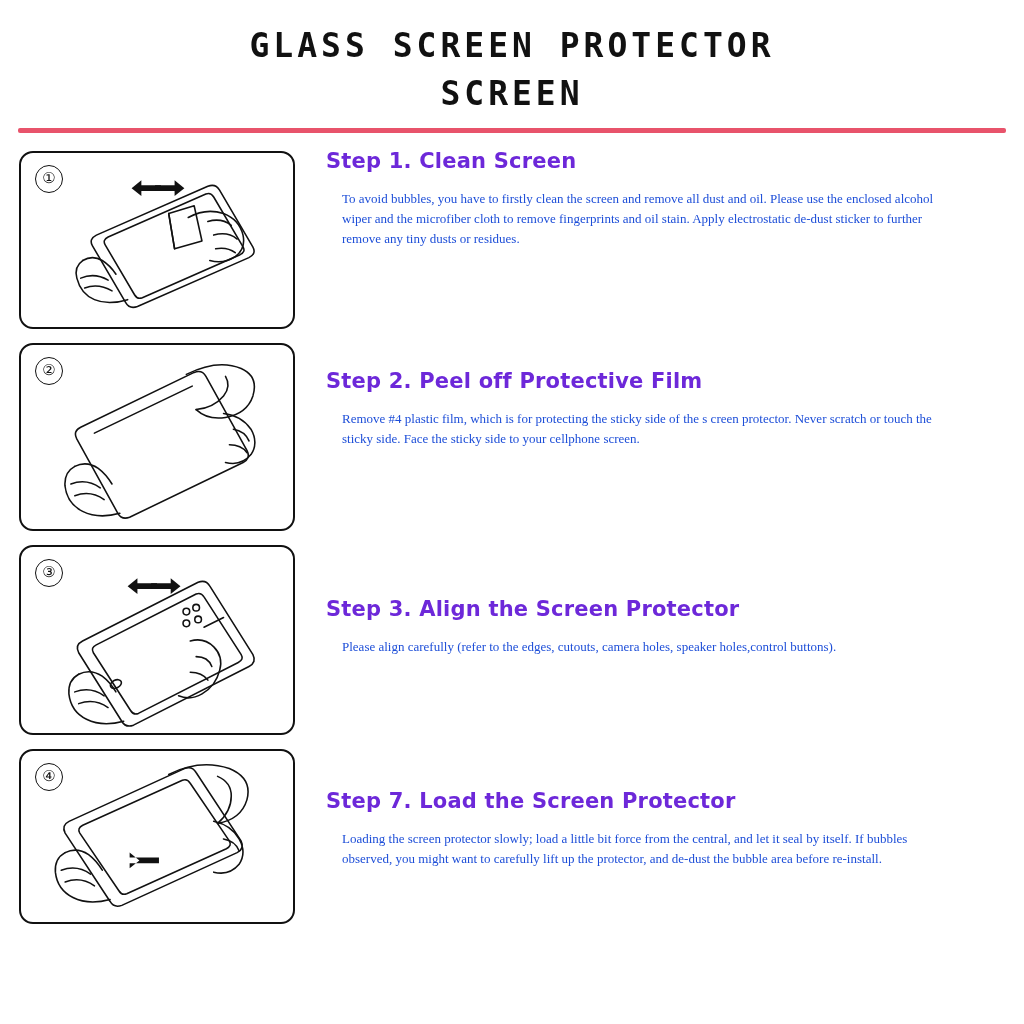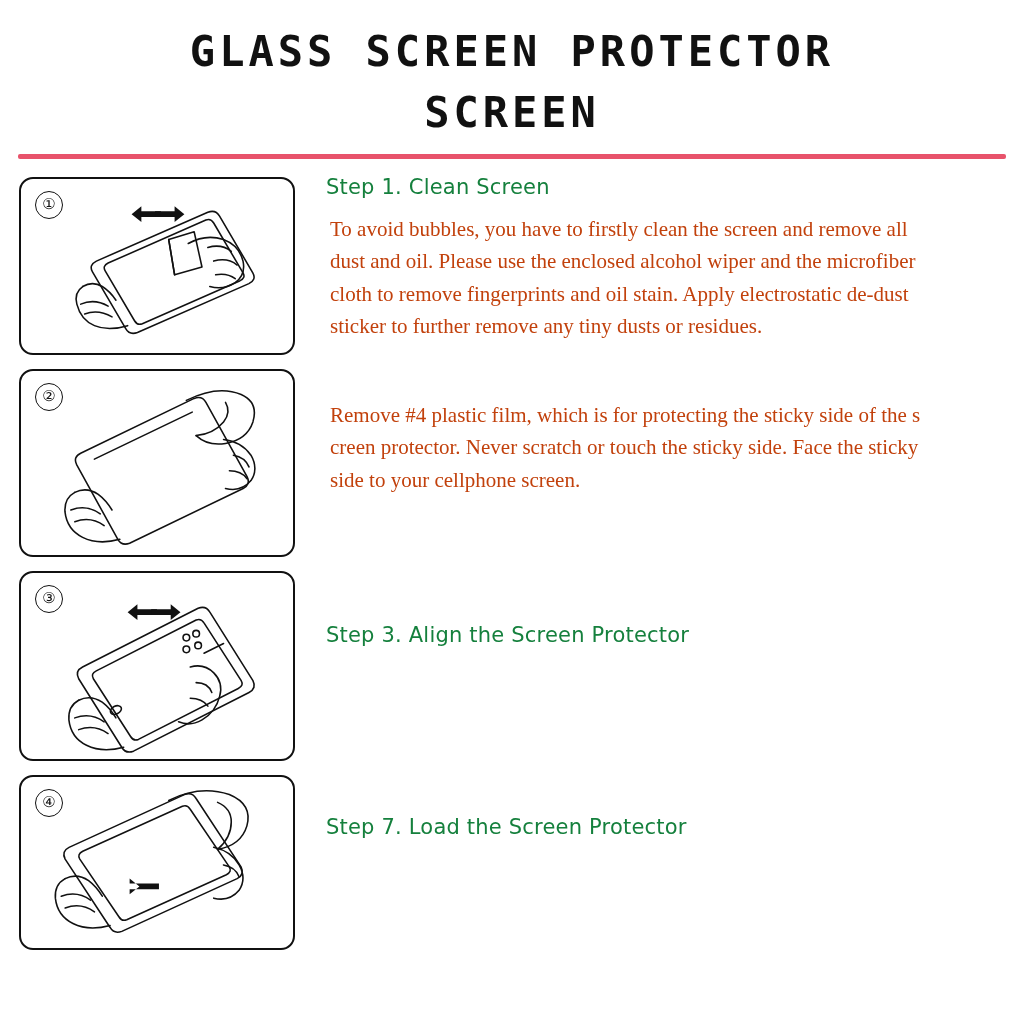--- a/index.html
+++ b/index.html
@@ -17,21 +17,21 @@
   }
 
   
   .header {
     padding-top: 22px;
     text-align: center;
   }
   .title-line {
     font-family: "DejaVu Sans Mono", monospace;
     font-weight: bold;
-    font-size: 42px;
+    font-size: 33px;
     letter-spacing: 4px;
     line-height: 1.45;
     color: #111111;
   }
   .title-line.second {
     letter-spacing: 4px;
   }
   .rule {
     margin: 10px 18px 0 18px;
     height: 5px;
@@ -92,32 +92,32 @@
     height: 100%;
   }
 
   .txt {
     flex: 1 1 auto;
     padding-left: 30px;
     padding-top: 2px;
   }
   .step-title {
     font-family: "DejaVu Sans", sans-serif;
-    font-weight: normal;
+    font-weight: bold;
     font-size: 21px;
-    color: #15803d;
+    color: #6d28d9;
     margin: 0 0 14px 0;
     letter-spacing: 0.2px;
   }
   .step-body {
     font-family: "Liberation Serif", serif;
-    font-size: 21px;
+    font-size: 13px;
     line-height: 1.55;
-    color: #c2410c;
-    margin: 4px;
+    color: #1d4ed8;
+    margin: 16px;
     max-width: 600px;
   }
   .step-1 .txt { padding-top: 4px; }
   .step-2 .txt { padding-top: 32px; }
   .step-3 .txt { padding-top: 58px; }
   .step-4 .txt { padding-top: 46px; }
 </style>
 </head>
 <body>
 
@@ -187,20 +187,21 @@
             <path d="M54 154 Q70 148 84 158"></path>
 
             <path d="M206 70 Q224 72 234 86 Q242 100 234 112 Q224 124 208 120"></path>
             <path d="M216 86 Q228 88 232 98"></path>
             <path d="M212 102 Q224 102 230 110"></path>
           </g>
         </svg>
       </div>
     </div>
     <div class="txt">
+      <h2 class="step-title">Step 2. Peel off Protective Film</h2>
       <p class="step-body">Remove #4 plastic film, which is for protecting the sticky side of the s creen protector. Never scratch or touch the sticky side. Face the sticky side to your cellphone screen.</p>
     </div>
   </div>
 
   <div class="step step-3">
     <div class="fig">
       <div class="fig-box">
         <div class="badge">③</div>
         <svg class="fig-svg" viewBox="0 0 276 190">
           <g fill="none" stroke="#111" stroke-width="1.6" stroke-linejoin="round" stroke-linecap="round">
@@ -226,20 +227,21 @@
           </g>
           <g fill="#111">
             <path d="M108 40 L118 32 L118 37 L138 37 L138 43 L118 43 L118 48 Z"></path>
             <path d="M162 40 L152 32 L152 37 L132 37 L132 43 L152 43 L152 48 Z"></path>
           </g>
         </svg>
       </div>
     </div>
     <div class="txt">
       <h2 class="step-title">Step 3. Align the Screen Protector</h2>
+      <p class="step-body">Please align carefully (refer to the edges, cutouts, camera holes, speaker holes,control buttons).</p>
     </div>
   </div>
 
   <div class="step step-4">
     <div class="fig">
       <div class="fig-box">
         <div class="badge">④</div>
         <svg class="fig-svg" viewBox="0 0 276 175">
           <g fill="none" stroke="#111" stroke-width="1.6" stroke-linejoin="round" stroke-linecap="round">
 
@@ -258,16 +260,17 @@
             <path d="M206 90 Q218 92 222 102"></path>
           </g>
           <g fill="#111">
             <path d="M120 112 L110 104 L110 109 L140 109 L140 115 L110 115 L110 120 Z"></path>
           </g>
         </svg>
       </div>
     </div>
     <div class="txt">
       <h2 class="step-title">Step 7. Load the Screen Protector</h2>
+      <p class="step-body">Loading the screen protector slowly; load a little bit force from the central, and let it seal by itself. If bubbles observed, you might want to carefully lift up the protector, and de-dust the bubble area before re-install.</p>
     </div>
   </div>
 
 </div>
 
 </body></html>

